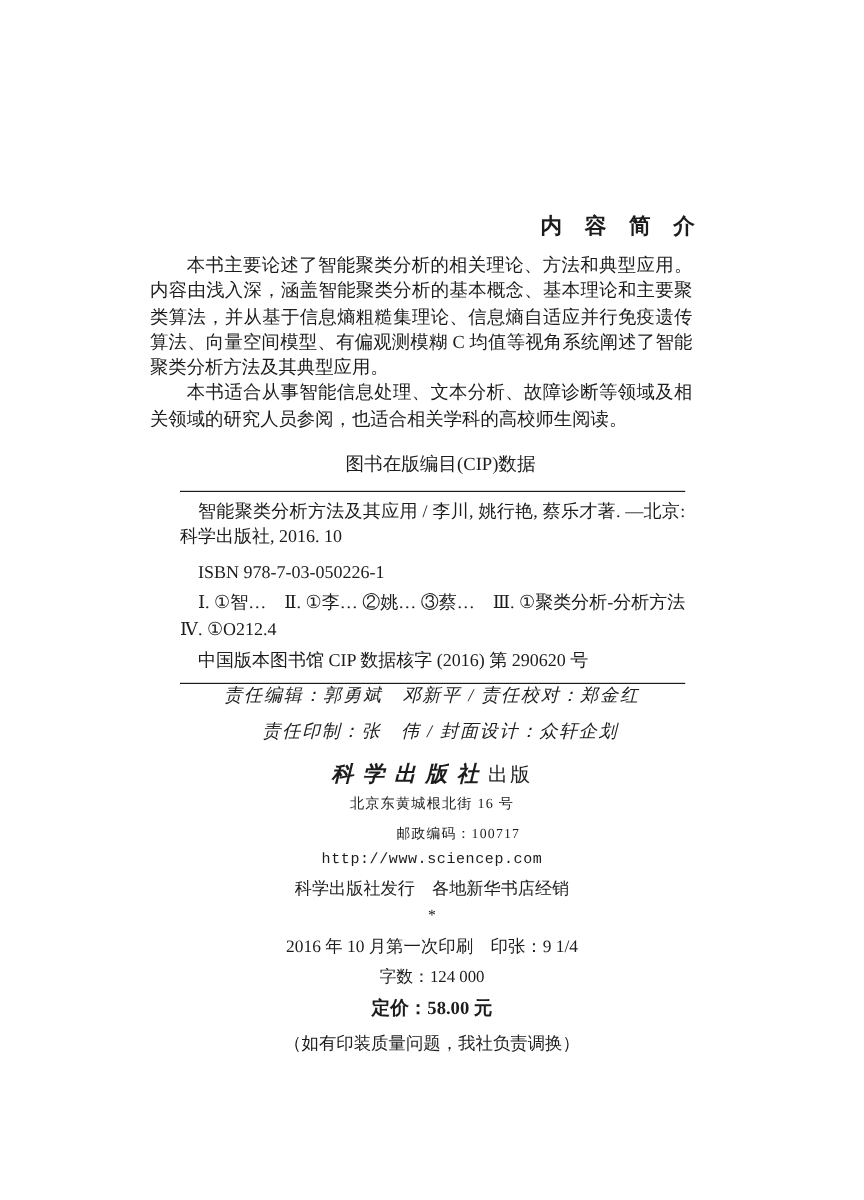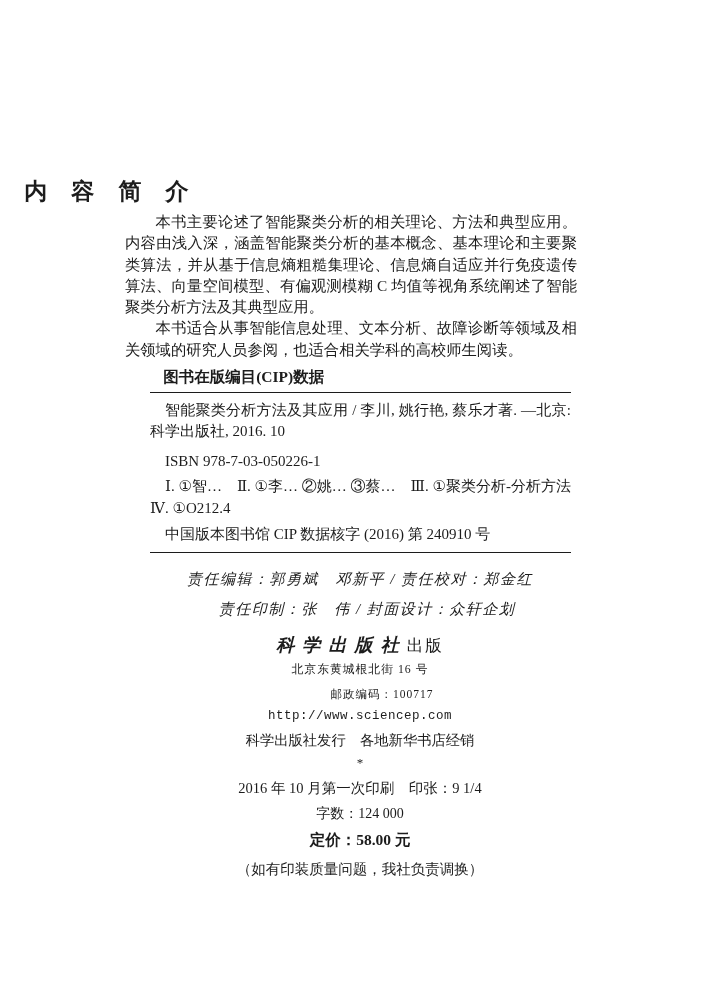--- a/index.html
+++ b/index.html
@@ -11,22 +11,22 @@
     background: #ffffff;
     color: #1c1c1c;
     font-family: "Liberation Serif", "DejaVu Serif", serif;
     overflow: hidden;
   }
 
   
   .intro-title {
     position: absolute;
     top: 176px; left: 0; width: 598px;
-    text-align: left;
-    font-size: 23px;
+    text-align: right;
+    font-size: 18px;
     font-weight: bold;
     letter-spacing: 1.05em;
     text-indent: 1.05em; 
   }
   .intro {
     position: absolute;
     top: 211px; left: 125px; width: 452px;
     font-size: 15.3px;
     line-height: 21.3px;
     text-align: justify;
@@ -34,24 +34,25 @@
   .intro p { margin: 0; text-indent: 2em; }
 
   
   .cip {
     position: absolute;
     top: 366px; left: 150px; width: 421px;
     font-size: 15px;
     line-height: 21px;
   }
   .cip-header {
-    font-weight: bold;
+    font-weight: normal;
     font-size: 15.5px;
     text-indent: 0.85em;
-    margin: 0;
+    margin: 11px;
+    text-align: center;
   }
   .rule {
     border: none;
     border-top: 1.6px solid #1c1c1c;
     margin: 5px 0 0 0;
   }
   .cip p.entry { margin: 7px 0 0 0; text-indent: 1em; text-align: justify; }
   .cip p.isbn-line { margin-top: 9px; }
   .cip p.class-line { margin-top: 4px; line-height: 21.5px; }
   .cip p.record-line { margin-top: 5px; }
@@ -105,21 +106,21 @@
     <p>本书主要论述了智能聚类分析的相关理论、方法和典型应用。内容由浅入深，涵盖智能聚类分析的基本概念、基本理论和主要聚类算法，并从基于信息熵粗糙集理论、信息熵自适应并行免疫遗传算法、向量空间模型、有偏观测模糊 C 均值等视角系统阐述了智能聚类分析方法及其典型应用。</p>
     <p>本书适合从事智能信息处理、文本分析、故障诊断等领域及相关领域的研究人员参阅，也适合相关学科的高校师生阅读。</p>
   </div>
 
   <div class="cip">
     <p class="cip-header">图书在版编目(CIP)数据</p>
     <hr class="rule">
     <p class="entry">智能聚类分析方法及其应用 / 李川, 姚行艳, 蔡乐才著. —北京: 科学出版社, 2016. 10</p>
     <p class="entry isbn-line">ISBN 978-7-03-050226-1</p>
     <p class="entry class-line">Ⅰ. ①智…　Ⅱ. ①李… ②姚… ③蔡…　Ⅲ. ①聚类分析-分析方法 Ⅳ. ①O212.4</p>
-    <p class="entry record-line">中国版本图书馆 CIP 数据核字 (2016) 第 240910 号</p>
+    <p class="entry record-line">中国版本图书馆 CIP 数据核字 (2016) 第 290620 号</p>
     <hr class="rule rule-bottom">
   </div>
 
   <div class="staff">
     <div class="staff-line1">责任编辑：郭勇斌　邓新平 / 责任校对：郑金红</div>
     <div class="staff-line2">责任印制：张　伟 / 封面设计：众轩企划</div>
   </div>
 
   <div class="imprint">
     <div class="pub-line">

